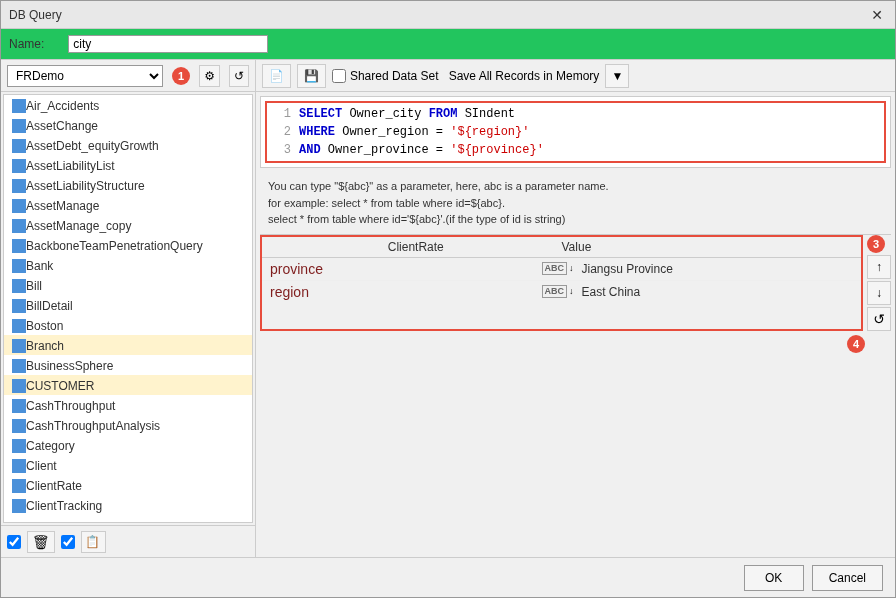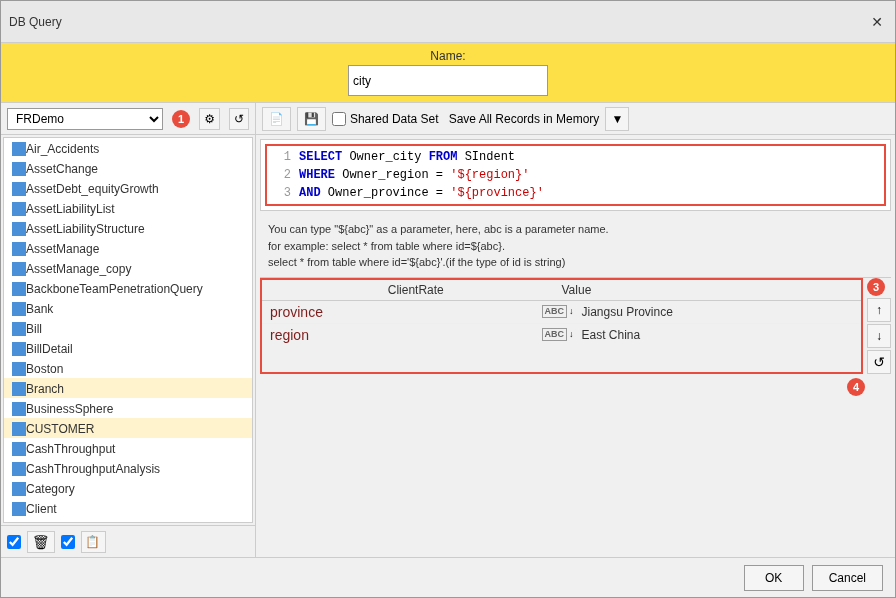--- a/index.html
+++ b/index.html
@@ -15,58 +15,57 @@
       position: relative;
     }
 
     .title-bar {
       background: #e8e8e8;
       border-bottom: 1px solid #ccc;
       padding: 4px 8px;
       display: flex;
       align-items: center;
       justify-content: space-between;
-      height: 42px;
+      height: 28px;
     }
 
     .title-bar-title {
       font-size: 12px;
       color: #333;
     }
 
     .title-bar-close {
       cursor: pointer;
       font-size: 14px;
       color: #333;
       background: none;
       border: none;
       padding: 0 4px;
     }
 
     .name-row {
       display: flex;
       align-items: center;
       padding: 6px 8px;
-      gap: 2px;
+      gap: 24px;
       border-bottom: 1px solid #ccc;
-      background: #fde047;
-      flex-direction: column;
+      background: #22c55e;
     }
 
     .name-label {
       font-size: 12px;
       color: #333;
     }
 
     .name-input {
       border: 1px solid #999;
       padding: 2px 4px;
       font-size: 12px;
       width: 200px;
-      height: 31px;
+      height: 18px;
       background: white;
     }
 
     .main-content {
       display: flex;
       flex: 1;
       overflow: hidden;
     }
 
     

